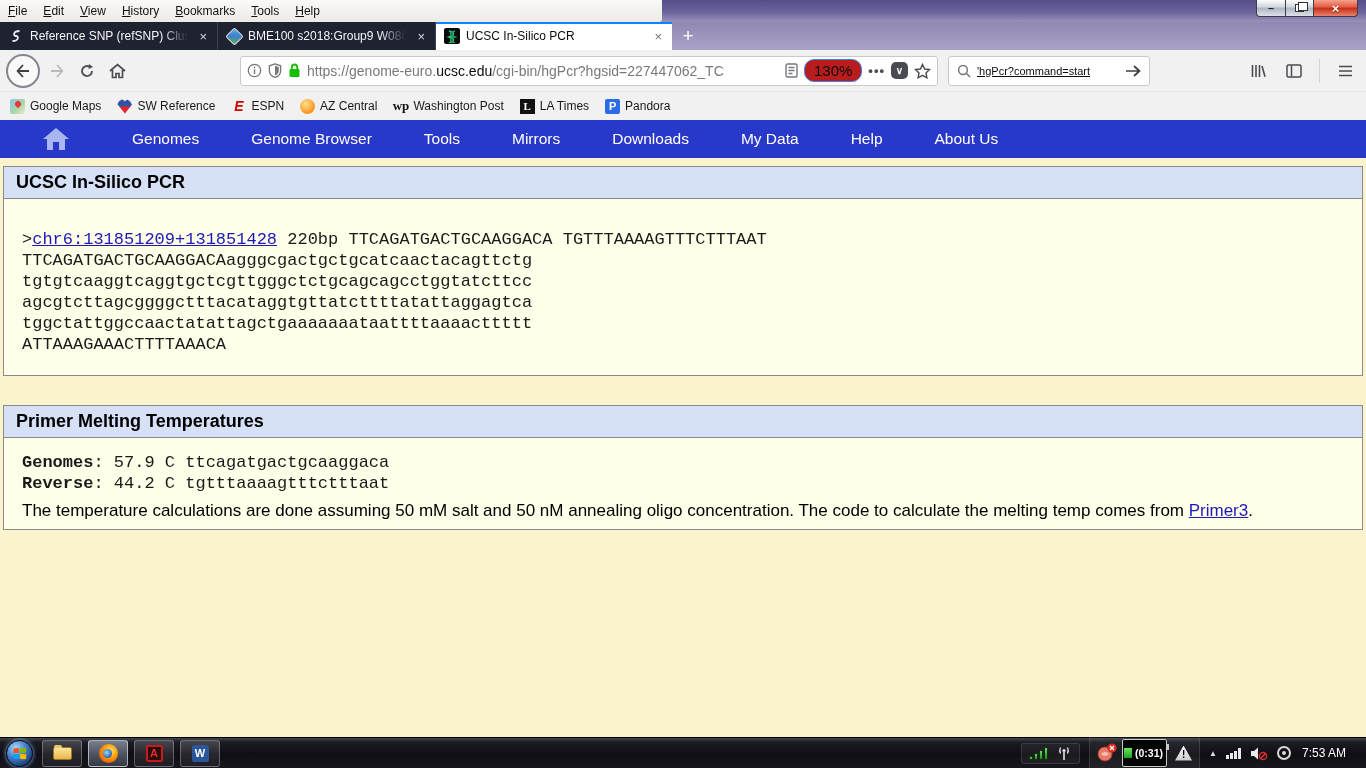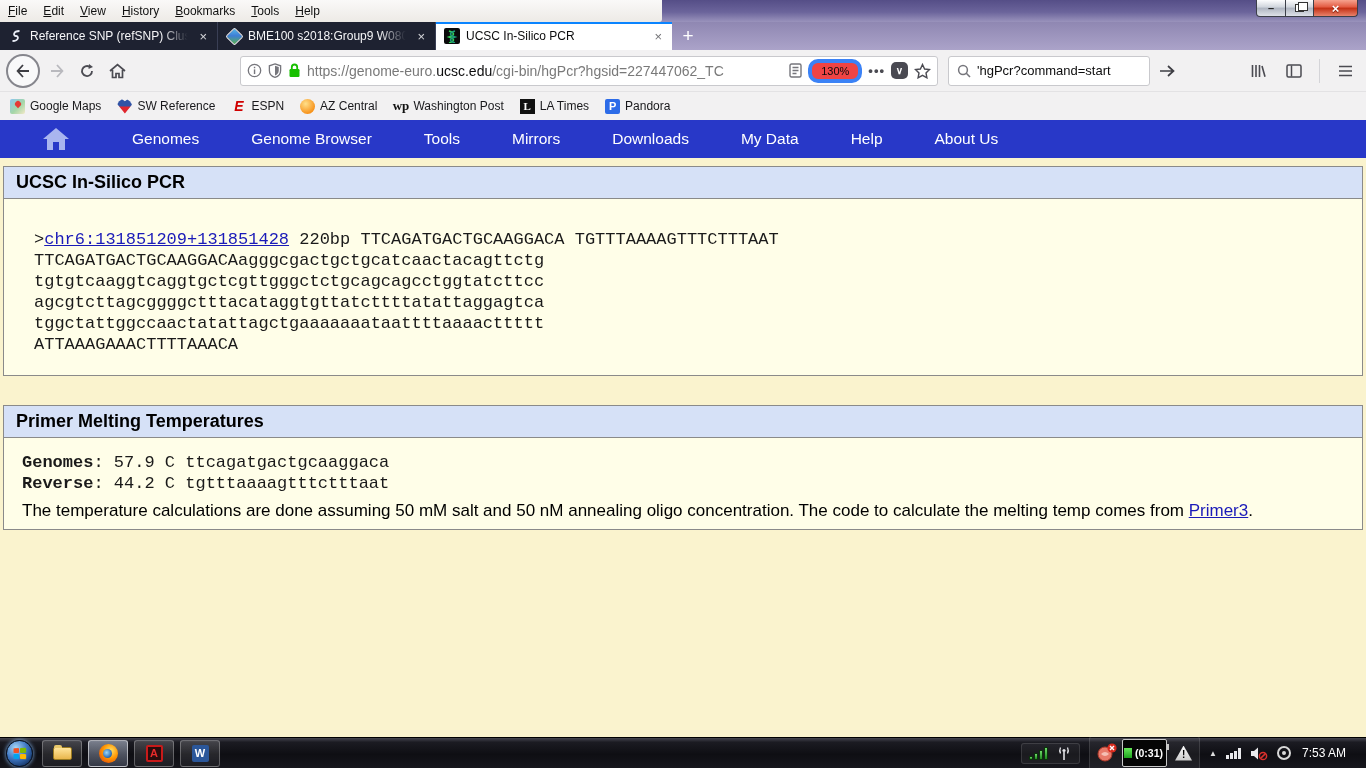--- a/index.html
+++ b/index.html
@@ -50,25 +50,25 @@
   .icon-btn{display:flex;align-items:center;justify-content:center;border-radius:3px;color:#4B4B52;}
   .nav-small{width:30px;height:30px;}
   .back-circle{width:34px;height:34px;border:2px solid #86868D;border-radius:50%;background:#F9F9FA;margin-right:2px;}
   .spacer-110{width:108px;}
   .urlbar{display:flex;align-items:center;height:30px;width:698px;background:#fff;border:1px solid #C9C9CD;border-radius:3px;padding:0 6px;gap:6px;}
   .url-text{flex:1;font-size:14px;white-space:nowrap;overflow:hidden;display:flex;align-items:center;
     -webkit-mask-image:linear-gradient(90deg,#000 90%,transparent 99%);
     mask-image:linear-gradient(90deg,#000 90%,transparent 99%);}
   .url-scheme,.url-path{color:#797979;}
   .url-domain{color:#0C0C0D;}
-  .zoom-pill{border:4px solid #3b82f6;border-radius:10px;font-size:11px;color:#0C0C0D;padding:2px 9px;background:#ef4444;}
+  .zoom-pill{border:1px solid #3b82f6;border-radius:10px;font-size:15px;color:#0C0C0D;padding:2px 9px;background:#b91c1c;}
   .dots{color:#4B4B52;font-size:13px;letter-spacing:1px;font-weight:bold;}
   .pocket{width:17px;height:17px;border-radius:5px;background:#4A4A52;color:#fff;display:flex;align-items:center;justify-content:center;font-size:10px;font-weight:bold;}
   .searchbar{display:flex;align-items:center;height:30px;width:202px;background:#fff;border:1px solid #C9C9CD;border-radius:3px;padding:0 8px;gap:6px;margin-left:10px;}
-  .search-value{flex:1;border:none;outline:none;font-size:13px;color:#0C0C0D;font-family:"Liberation Sans",sans-serif;background:transparent;}
+  .search-value{flex:1;border:none;outline:none;font-size:11px;color:#0C0C0D;font-family:"Liberation Sans",sans-serif;background:transparent;text-decoration:underline;}
   .right-tools{margin-left:auto;display:flex;align-items:center;gap:6px;}
   .vdiv{width:1px;height:24px;background:#D4D4D8;margin:0 4px;}
 
   
   .bookmarksbar{height:28px;background:#F2F1F2;display:flex;align-items:center;padding-left:2px;}
   .bm{display:flex;align-items:center;gap:5px;font-size:12px;color:#18181B;padding:3px 8px;border-radius:2px;}
   .bm-ico{width:15px;height:15px;display:flex;align-items:center;justify-content:center;font-weight:bold;}
   .ico-maps{border-radius:2px;background:linear-gradient(135deg,#8CC6F0 0%,#A5D6A7 55%,#F3E9C8 100%);position:relative;}
   .ico-maps::after{content:"";position:absolute;left:5px;top:2px;width:6px;height:6px;background:#E53935;border-radius:50% 50% 50% 0;transform:rotate(-45deg);}
   .ico-heart{background:linear-gradient(180deg,#3153A5 45%,#E0262E 55%);border-radius:50% 50% 4px 4px;clip-path:polygon(50% 100%,0 38%,0 10%,25% 0,50% 18%,75% 0,100% 10%,100% 38%);}
@@ -82,21 +82,21 @@
   .sitenav{height:38px;background:var(--nav-blue);display:flex;align-items:center;color:#fff;}
   .sitenav-home{margin-left:42px;margin-right:36px;display:flex;align-items:center;}
   .sitenav-item{font-size:15.5px;padding:0 26px;cursor:default;}
 
   
   .content{height:579px;background:var(--page-bg);padding:8px 3px 0 3px;overflow:hidden;}
   .panel{border:1px solid #8A8A8A;background:var(--panel-bg);}
   .panel-header{background:var(--panel-header-bg);border-bottom:1px solid #8A8A8A;font-weight:bold;font-size:18px;color:#000;padding:5px 0 5px 12px;height:32px;display:flex;align-items:center;}
   .panel2{margin-top:29px;}
   .mono{font-family:"Liberation Mono","DejaVu Sans Mono",monospace;font-size:17px;line-height:21px;color:#1a1a1a;}
-  .seq-body{padding:30px 4px 20px 18px;margin-left:12px;}
+  .seq-body{padding:30px 4px 20px 18px;}
   a.seq-link,a.text-link{color:var(--link-blue);text-decoration:underline;cursor:pointer;}
   .melt-body{padding:14px 18px 6px 18px;}
   .melt-note{font-size:17px;line-height:25px;color:#000;margin-top:4px;max-width:1336px;}
   .blabel{font-weight:bold;}
 
   
   .taskbar{height:31px;background:linear-gradient(180deg,#45454F 0%,#1B1B22 14%,#0E0E13 55%,#17171D 100%);
     display:flex;align-items:center;padding:0 4px;border-top:1px solid #000;}
   .start-orb{width:27px;height:27px;border-radius:50%;margin:0 6px 0 2px;
     background:radial-gradient(circle at 35% 28%,#A8D8F8 0%,#3E77C4 45%,#17386B 80%,#0E2344 100%);

